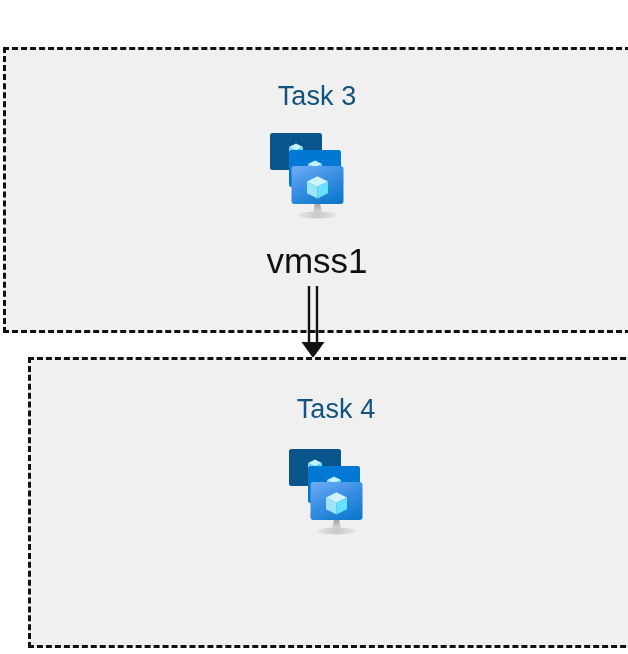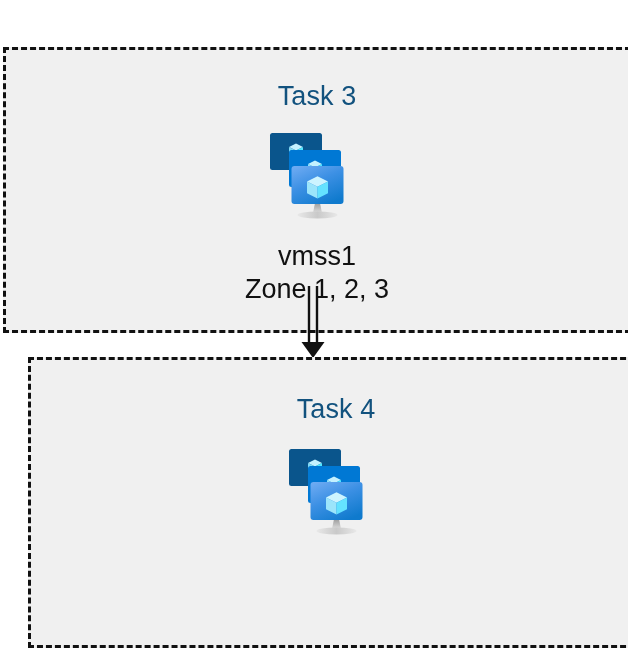--- a/index.html
+++ b/index.html
@@ -56,21 +56,21 @@
     line-height: 1;
     letter-spacing: 0.1px;
     white-space: nowrap;
   }
 
   #task-box-3 .task-title { margin-top: 33px; }
   #task-box-4 .task-title { margin-top: 36px; }
 
   .caption {
     color: #111111;
-    font-size: 27px;
+    font-size: 35px;
     font-weight: 400;
     line-height: 1.22;
     text-align: center;
     white-space: nowrap;
   }
 
   #task-box-3 .caption-block { margin-top: 13px; }
   #task-box-4 .caption-block { margin-top: 24px; }
 
   
@@ -136,21 +136,20 @@
       <rect x="29.5" y="37" width="52" height="38" rx="3" fill="url(#frontScreen3)"></rect>
       <g>
         <polygon points="45,52.5 55.5,47.2 66,52.5 55.5,57.8" fill="#CDF4FF"></polygon>
         <polygon points="45,52.5 55.5,57.8 55.5,69.6 45,64.3" fill="#9CE5FB"></polygon>
         <polygon points="66,52.5 55.5,57.8 55.5,69.6 66,64.3" fill="#64E2FF"></polygon>
       </g>
     </svg>
 
     <div class="caption-block">
       <div class="caption">vmss1</div>
-      <div class="caption">Zone 1, 2, 3</div>
     </div>
   </div>
 
   <svg id="connector-arrow" viewBox="0 0 34 74" aria-hidden="true">
     <line x1="13" y1="0" x2="13" y2="58" stroke="#111111" stroke-width="2.4"></line>
     <line x1="21" y1="0" x2="21" y2="58" stroke="#111111" stroke-width="2.4"></line>
     <polygon points="5.5,56 28.5,56 17,72" fill="#111111"></polygon>
   </svg>
 
   <div class="task-box" id="task-box-4">

